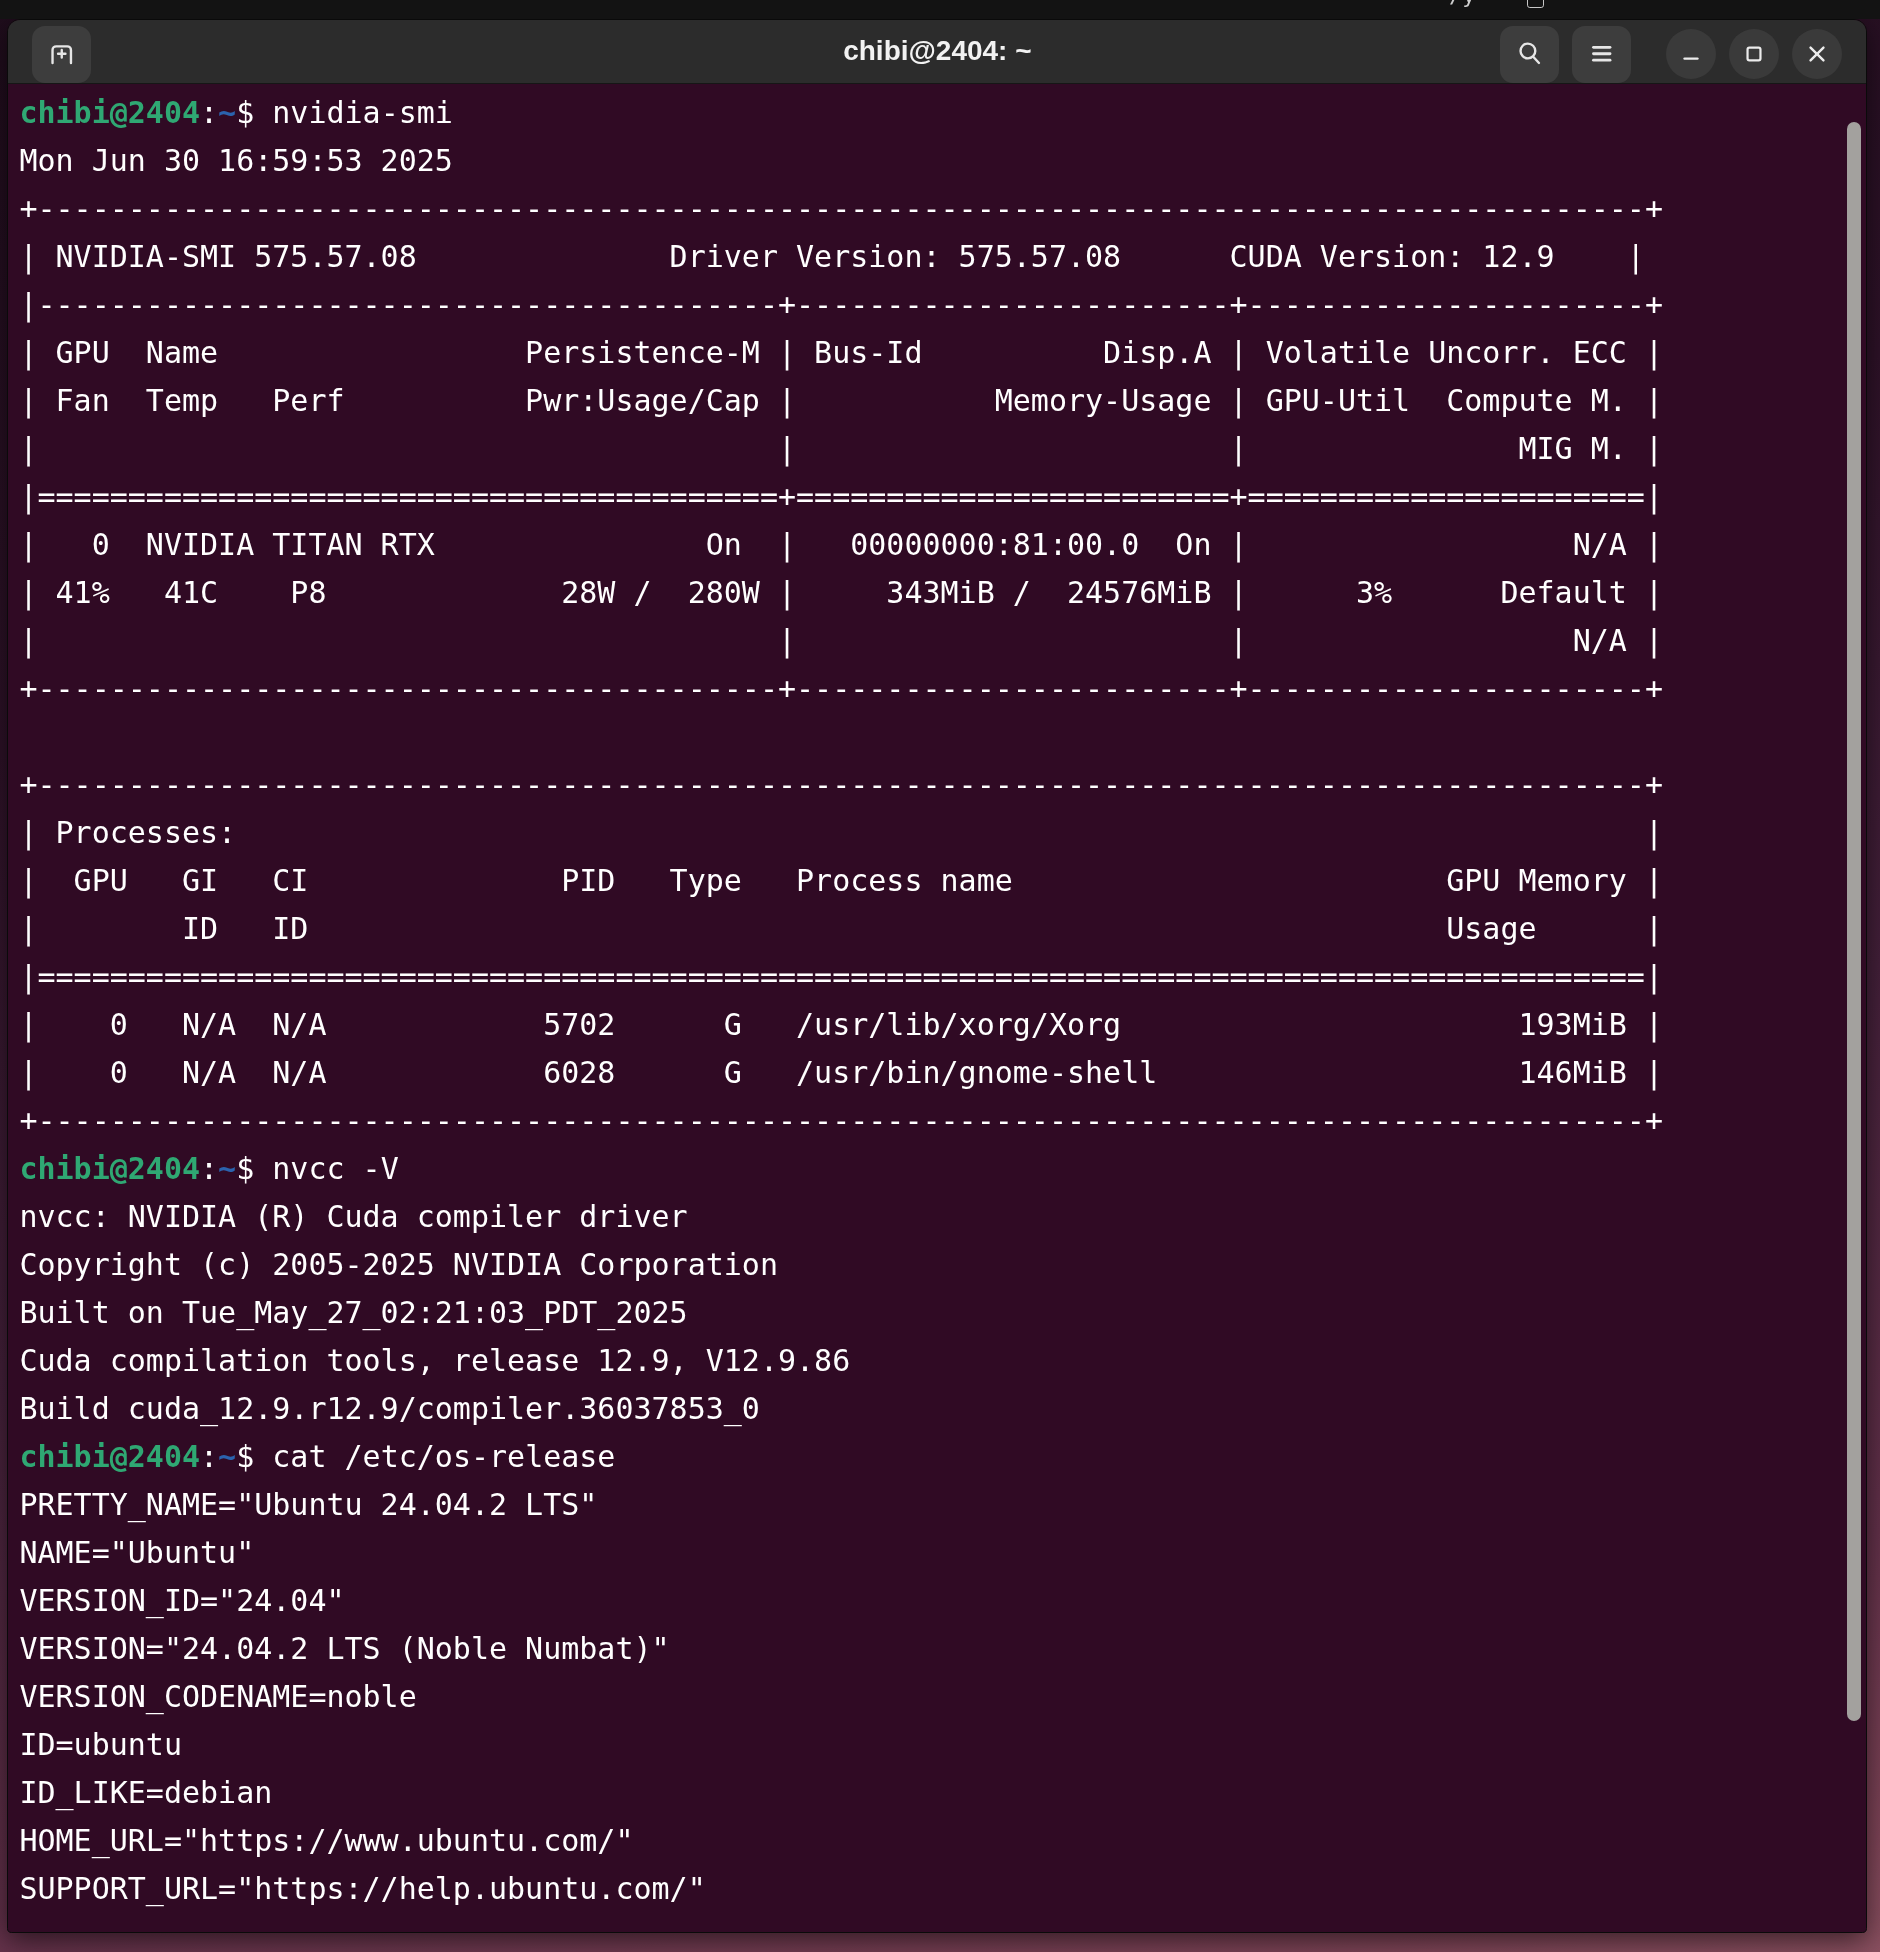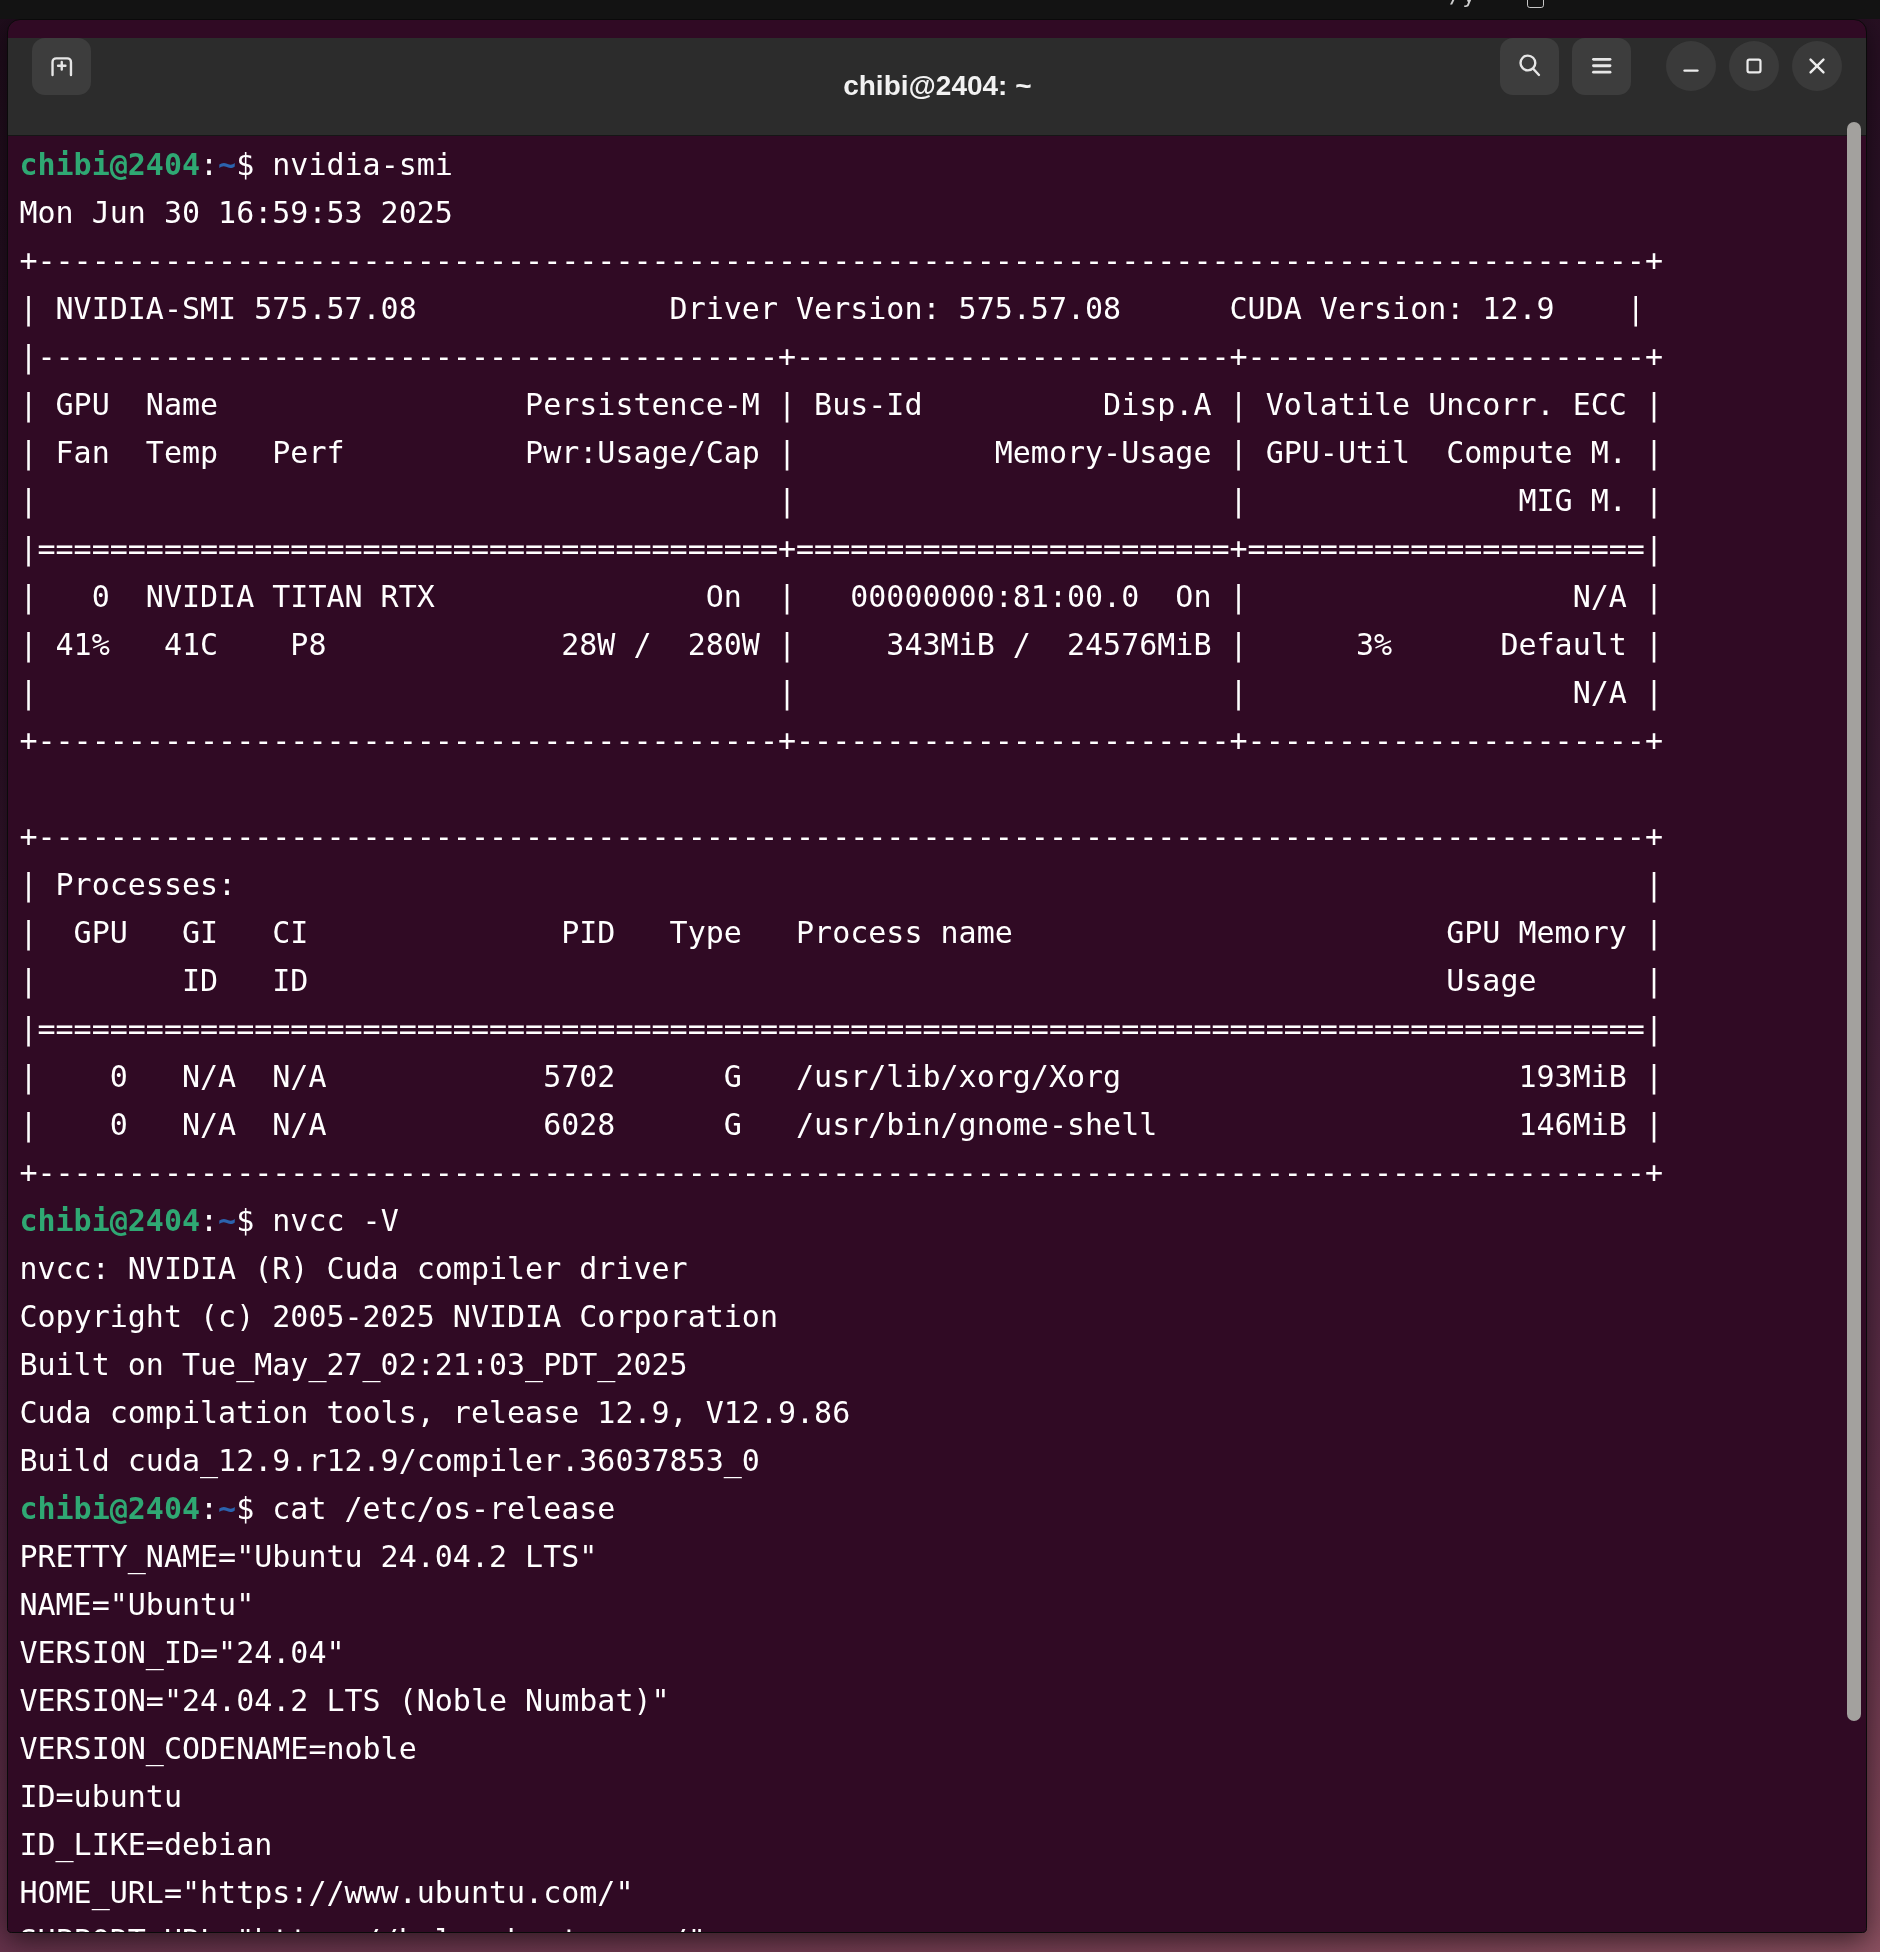--- a/index.html
+++ b/index.html
@@ -20,23 +20,23 @@
   
   .window{
     position:absolute; left:7.4px; top:18.5px; width:1860px; height:1914px;
     background:var(--term-bg,#300a24);
     border-radius:13px 13px 4.6px 4.6px;
     border:0.9px solid #0a0a0a;
     box-shadow:0 7.4px 28px rgba(0,0,0,.55);
     overflow:hidden;
   }
   .titlebar{
-    position:relative; height:98px; background:#2c2c2c;
+    position:relative; height:64px; background:#2c2c2c;
     border-bottom:0.9px solid #161616;
-    display:flex; align-items:flex-start;margin-top:18px;
+    display:flex; align-items:flex-end;
   }
   .win-title{
     position:absolute; left:0; right:0; top:0; bottom:0;
     display:flex; align-items:center; justify-content:center;
     color:#f2f2f2; font-size:28px; font-weight:bold; pointer-events:none;
   }
   .tb-btn{
     width:59px; height:57px; border-radius:13px; background:#3d3d3d;
     display:flex; align-items:center; justify-content:center; flex:0 0 auto;
   }

